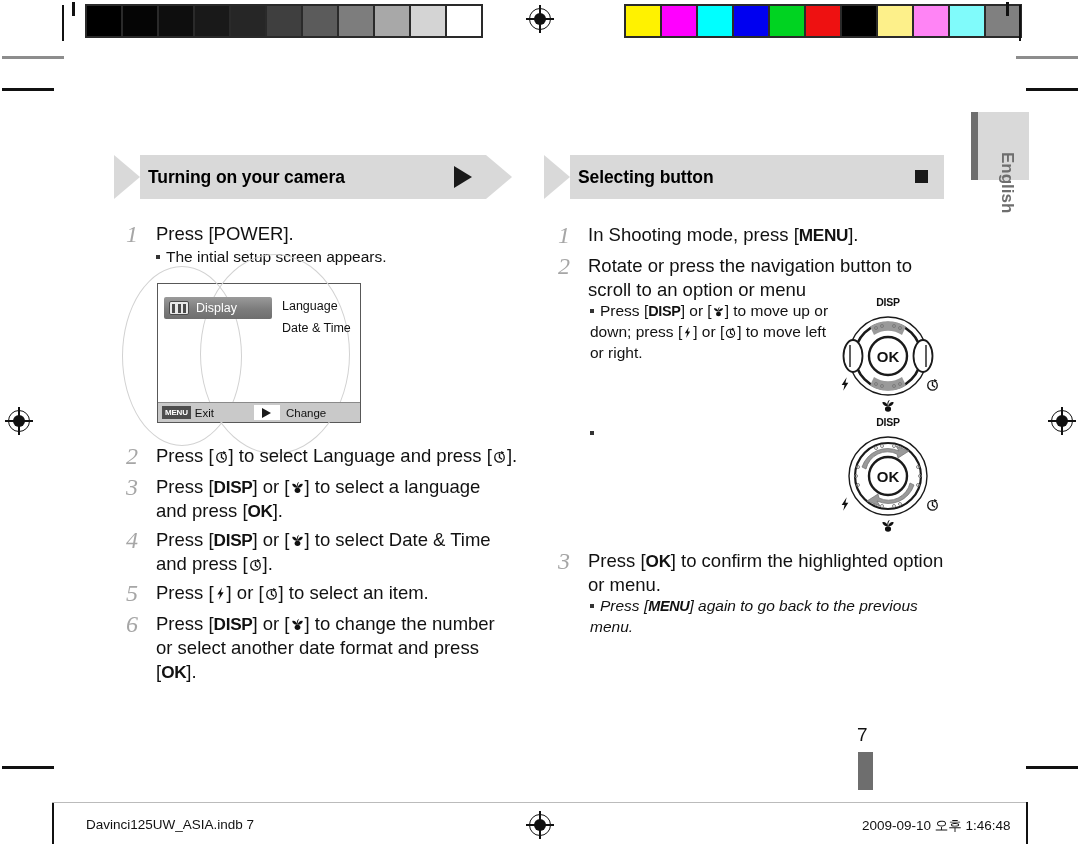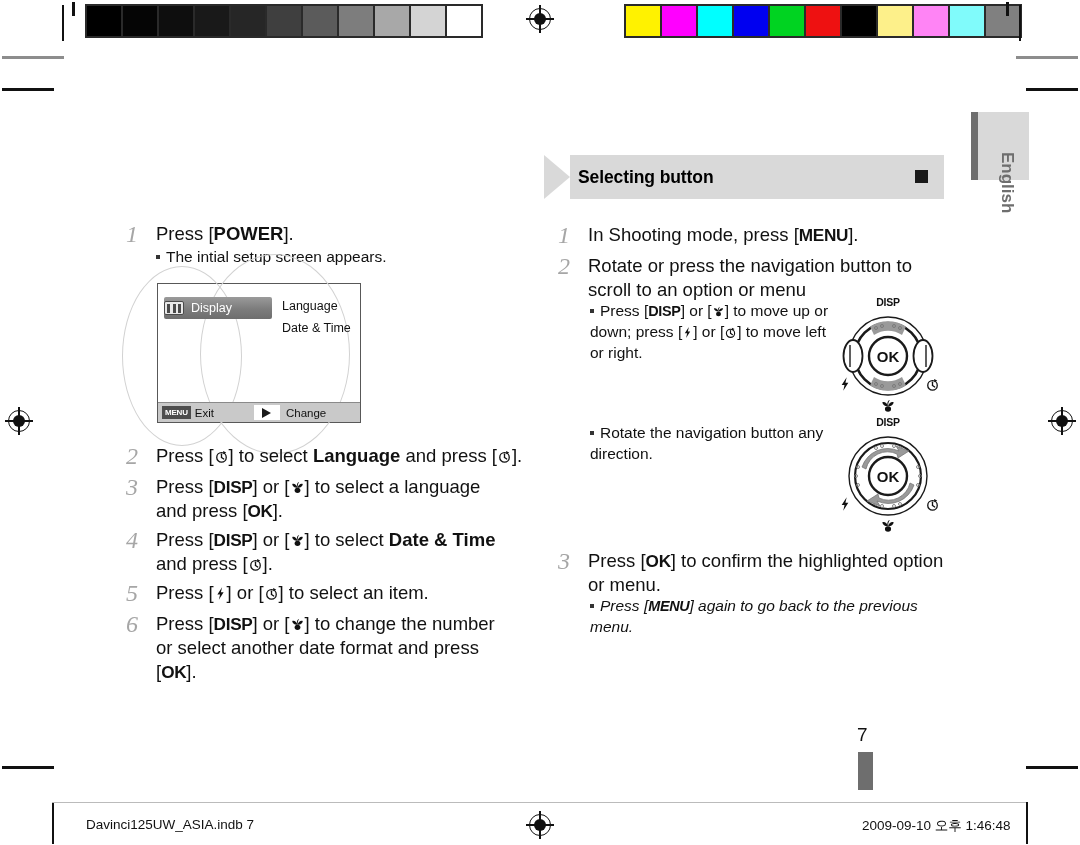--- a/index.html
+++ b/index.html
@@ -84,21 +84,21 @@
 
   
   .step { position: absolute; display: flex; }
   .step .num {
     font-size: 24px; color: #a6a6a6; font-style: italic;
     font-family: "Liberation Serif", serif;
     width: 30px; flex: none; line-height: 1.05;
     text-align: left;
   }
   .step .txt { font-size: 18.5px; color: #111; line-height: 1.30; }
-  .step .txt b { font-weight: bold; }
+  .step .txt b { font-weight: normal; }
   .sub {
     position: absolute;
     font-size: 15.5px; color: #111; line-height: 1.34;
   }
   .bullet-sq {
     display: inline-block; width: 4px; height: 4px;
     background: #333; vertical-align: 3px; margin-right: 6px;
   }
 
   
@@ -116,21 +116,21 @@
   }
   #lcd .curve {
     position: absolute; border: 1.2px solid #d2d2d2;
     border-radius: 50%; background: transparent;
   }
   #lcd .tab {
     position: absolute; left: 6px; top: 13px;
     width: 108px; height: 22px;
     background: linear-gradient(180deg,#9a9a9a 0%, #7c7c7c 55%, #6e6e6e 100%);
     border-radius: 2px;
-    display: flex; align-items: center; 
+    display: flex; align-items: center; padding-left: 5px;
   }
   #lcd .tab .ico {
     width: 20px; height: 14px; background: #e8e8e8;
     border: 1.4px solid #4a4a4a; border-radius: 2px;
     margin-right: 7px; display: flex; align-items: center;
     justify-content: space-evenly; flex: none;
   }
   #lcd .tab .ico i { width: 3px; height: 9px; background: #4a4a4a; display: block; }
   #lcd .tab span { color: #fff; font-size: 12.5px; }
   #lcd .opt {
@@ -249,20 +249,30 @@
   <div class="trim gray" style="left:1016px; top:56px; width:62px; height:3px;"></div>
   <div class="trim" style="left:1026px; top:88px; width:52px; height:2.5px;"></div>
   <div class="trim" style="left:1006px; top:2px; width:2.5px; height:14px;"></div>
   <div class="trim" style="left:2px; top:766px; width:52px; height:2.5px;"></div>
   <div class="trim" style="left:1026px; top:766px; width:52px; height:2.5px;"></div>
   <div class="trim" style="left:52px; top:802px; width:2px; height:42px;"></div>
   <div class="trim" style="left:1026px; top:802px; width:2px; height:42px;"></div>
   <div class="trim" style="left:1019px; top:5px; width:2px; height:36px;"></div>
   <div class="trim" style="left:62px; top:5px; width:2px; height:36px;"></div>
 
+  <div class="banner" id="left-banner" style="left:114px; top:155px; width:372px;">
+    <div class="body">
+      <div class="notch-left"></div>
+      <h2 style="margin-left:34px;">Turning on your camera</h2>
+      <div style="position:absolute; right:14px; top:11px;">
+        <div class="arrow-tri"></div>
+      </div>
+      <div class="tail"></div>
+    </div>
+  </div>
 
   <div class="step" style="left:126px; top:222px; width:390px;">
     <div class="num">1</div>
     <div class="txt">Press [<b>POWER</b>].</div>
   </div>
   <div class="sub" style="left:156px; top:247px; width:360px;">
     <span class="bullet-sq"></span><span>The intial setup screen appears.</span>
   </div>
 
   <div id="lcd">
@@ -427,21 +437,21 @@
       </svg>
     <svg width="16" height="16" viewBox="0 0 24 24" style="position:absolute; left:44px; bottom:-6px;">
         <ellipse cx="12" cy="16.5" rx="4.6" ry="4.2" fill="#111"></ellipse>
         <path d="M12 12.5 C7 12.5 3.6 9.2 3.6 6.2 C7.5 5.1 11 8 12 12.5z" fill="#111"></path>
         <path d="M12 12.5 C17 12.5 20.4 9.2 20.4 6.2 C16.5 5.1 13 8 12 12.5z" fill="#111"></path>
         <path d="M12 12.8 C12 9 12.8 5.6 14.6 3 C11.5 3.8 10 8 12 12.8z" fill="#111"></path>
       </svg>
   </div>
 
   <div class="sub" style="left:590px; top:423px; width:250px;">
-    <span class="bullet-sq"></span><span>Rotate the navigation button any direction.</span>
+    <span class="bullet-sq"></span>
   </div>
 
   <div class="wheel" id="wheel-rotate" style="left:836px; top:416px;">
     <div class="disp-lbl">DISP</div>
     <svg width="104" height="98" viewBox="0 0 104 98" style="position:absolute; top:13px; left:0;">
       <circle cx="52" cy="47" r="39" fill="none" stroke="#1a1a1a" stroke-width="1.4"></circle>
       <circle cx="52" cy="47" r="33" fill="none" stroke="#1a1a1a" stroke-width="2.2"></circle>
       <g stroke="#777" stroke-width="0.9" fill="none">
         <circle cx="40" cy="19" r="1.5"></circle>
           <circle cx="46" cy="17" r="1.5"></circle>

